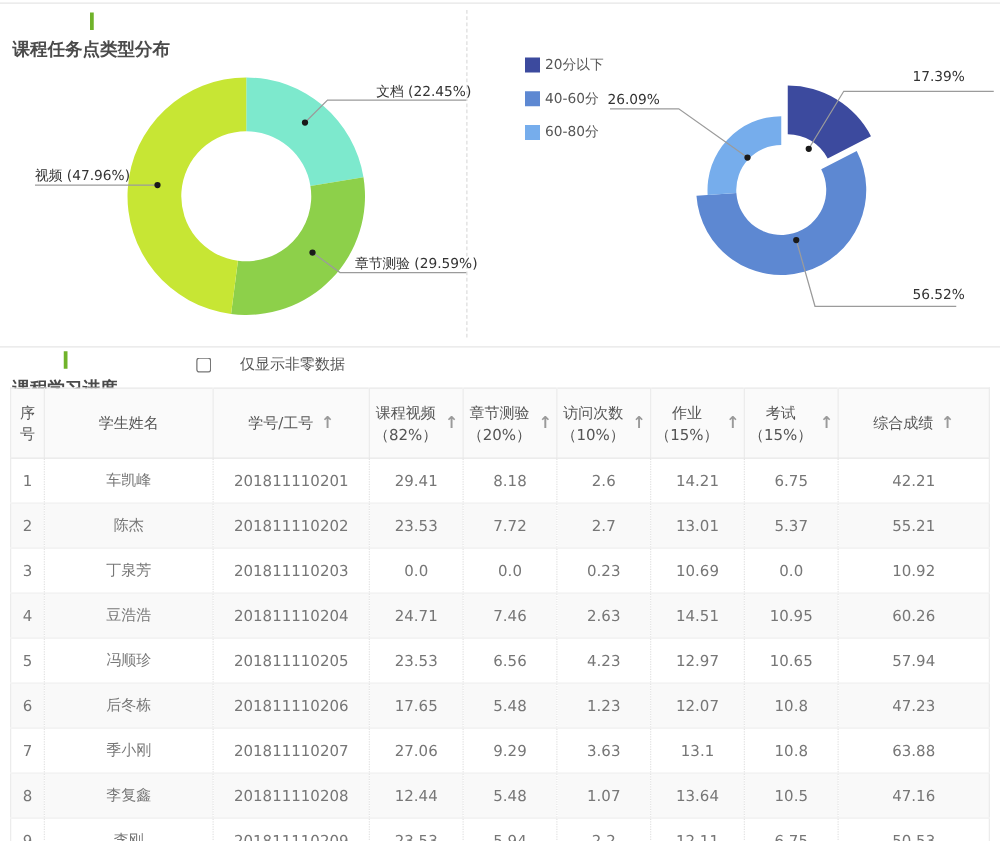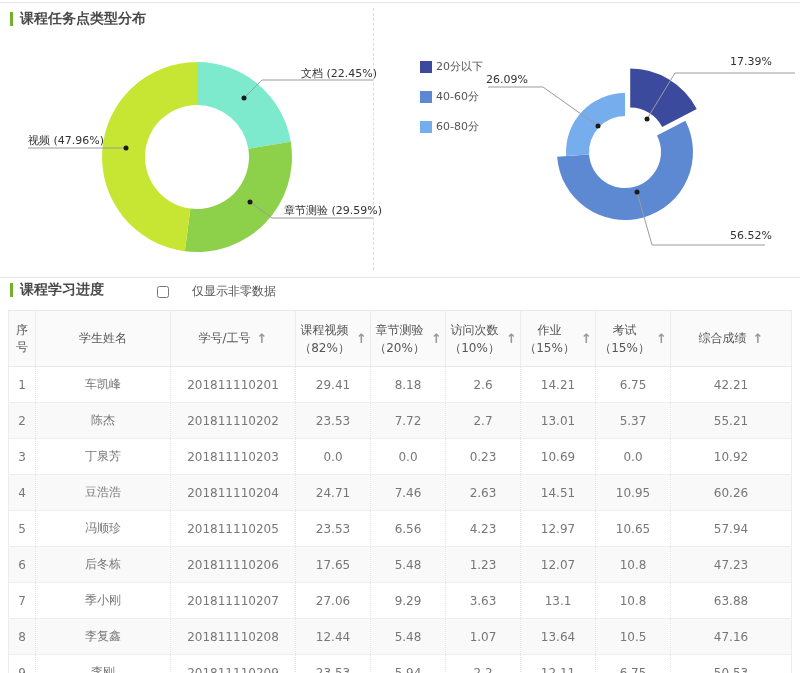--- a/index.html
+++ b/index.html
@@ -5,30 +5,30 @@
   html,body{margin:0;padding:0;}
   body{
     width:800px;height:673px;position:relative;overflow:hidden;
     background:#fff;color:#333;
     font-family:"DejaVu Sans","Liberation Sans",sans-serif;
   }
   .hline{position:absolute;height:1px;background:#e6e6e6;left:0;right:0;}
   .vdash{position:absolute;width:0;border-left:1px dashed #ddd;}
 
   .sec-title{position:absolute;display:flex;align-items:center;gap:7px;
-    font-size:14px;font-weight:bold;color:#4a4a4a;white-space:nowrap;}
+    font-size:14px;font-weight:bold;color:#4a4a4a;white-space:nowrap;flex-direction:column;}
   .sec-bar{width:3px;height:14px;display:inline-block;}
 
   .chart{position:absolute;top:0;height:277px;}
   .chart svg{position:absolute;left:0;top:0;}
   .plabel{position:absolute;font-size:11px;color:#333;white-space:nowrap;}
 
   .legend{position:absolute;left:47px;top:44px;}
   .legend-item{display:flex;align-items:center;margin-bottom:12px;
-    font-size:11px;color:#555;cursor:pointer;margin-top:15px;}
+    font-size:11px;color:#555;cursor:pointer;}
   .legend-swatch{width:12px;height:12px;margin-right:4px;display:inline-block;}
 
   .filter{position:absolute;left:157px;top:283px;display:flex;align-items:center;
     gap:23px;font-size:12px;color:#555;justify-content:center;}
   .filter input{width:12px;height:12px;margin:0;}
 
   table.progress{
     position:absolute;left:8px;top:310px;width:783px;
     border-collapse:collapse;table-layout:fixed;
     font-size:12px;border:1px solid #ececec;border-top:1px solid #e8e8e8;

